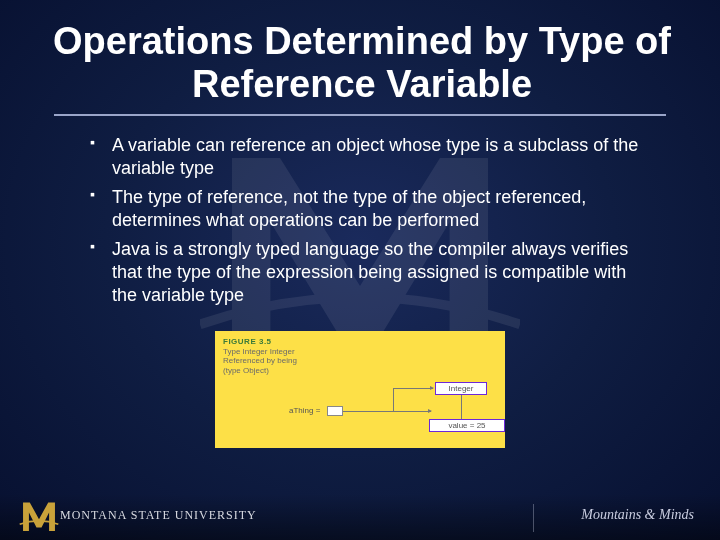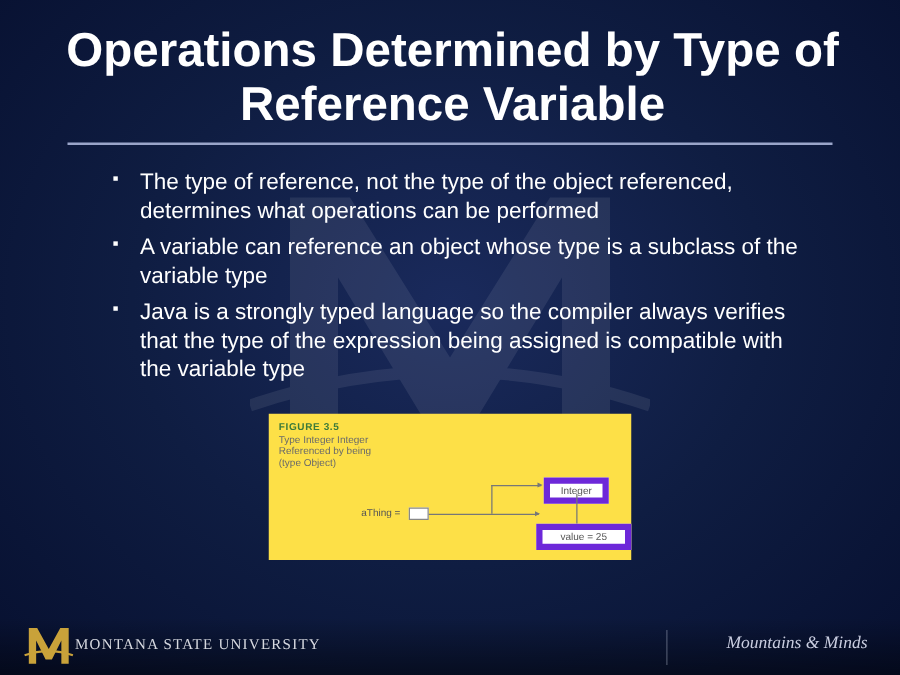--- a/index.html
+++ b/index.html
@@ -78,21 +78,21 @@
     color: #555;
   }
   .var-box {
     position: absolute;
     width: 16px; height: 10px;
     border: 1px solid #888;
     background: #fff;
   }
   .obj-box {
     position: absolute;
-    border: 5px solid #6d28d9;
+    border: 1px solid #6d28d9;
     background: #fff;
     font-size: 8px;
     color: #555;
     text-align: center;
     padding: 1px 6px;
   }
   .arrow-line {
     position: absolute;
     height: 1px;
     background: #777;
@@ -154,22 +154,22 @@
 
 <svg class="watermark" width="320" height="320" viewBox="0 0 100 100">
   <path d="M10 85 L10 20 L25 20 L50 60 L75 20 L90 20 L90 85 L78 85 L78 40 L55 78 L45 78 L22 40 L22 85 Z" fill="#fff"></path>
   <path d="M0 72 Q50 55 100 72" stroke="#fff" stroke-width="3" fill="none"></path>
 </svg>
 
 <h1 class="title">Operations Determined by Type of Reference Variable</h1>
 <div class="title-underline"></div>
 
 <ul class="bullets">
+  <li>A variable can reference an object whose type is a subclass of the variable type</li>
   <li>The type of reference, not the type of the object referenced, determines what operations can be performed</li>
-  <li>A variable can reference an object whose type is a subclass of the variable type</li>
   <li>Java is a strongly typed language so the compiler always verifies that the type of the expression being assigned is compatible with the variable type</li>
 </ul>
 
 <div class="figure-box">
   <div class="figure-caption">
     <span class="fignum">FIGURE 3.5</span><br>
     <span>Type Integer Integer</span><br>
     <span>Referenced by being</span><br>
     <span>(type Object)</span>
   </div>

